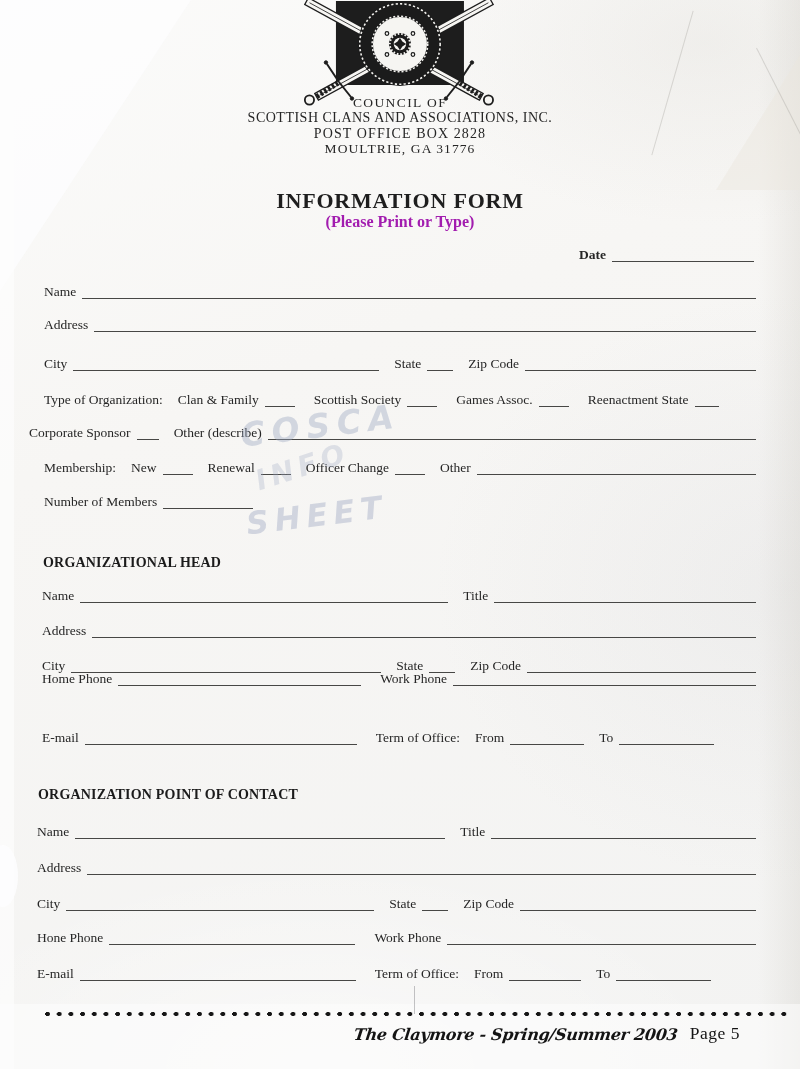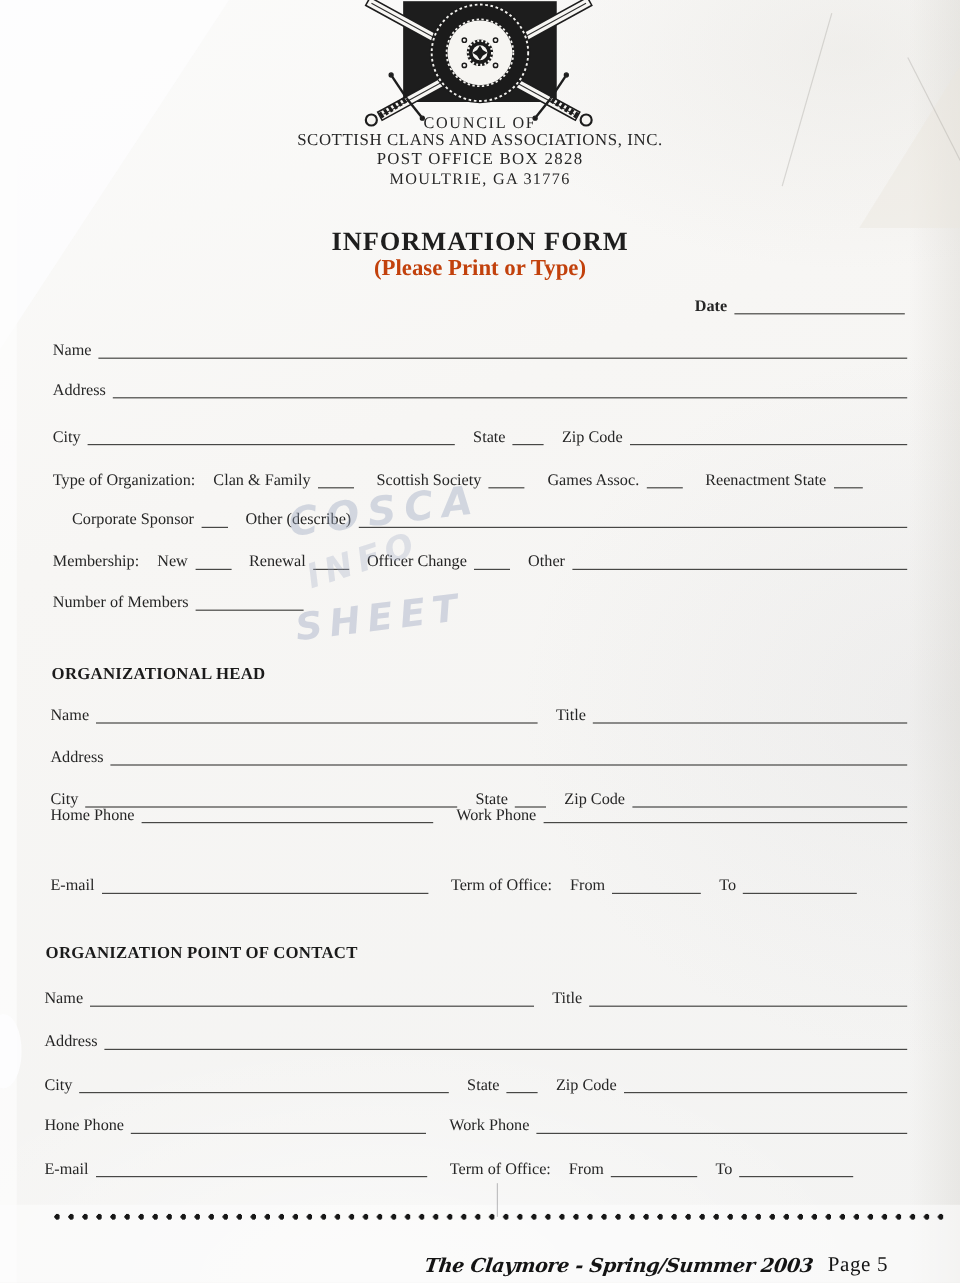--- a/index.html
+++ b/index.html
@@ -37,42 +37,42 @@
 
   .center{position:absolute;left:0;width:100%;text-align:center;}
   .logo{position:absolute;top:0;left:50%;transform:translateX(-50.5%);}
 
   .lh1{top:95px;font-size:13.5px;letter-spacing:1.4px;}
   .lh2{top:110px;font-size:14px;letter-spacing:.5px;}
   .lh3{top:126px;font-size:14px;letter-spacing:1.1px;}
   .lh4{top:141px;font-size:13.5px;letter-spacing:1.1px;}
 
   .title{top:188px;font-size:22px;font-weight:bold;letter-spacing:.8px;color:#1e1e1e;}
-  .subtitle{top:213px;font-size:19px;font-weight:bold;color:#c2410c;}
+  .subtitle{top:213px;font-size:16px;font-weight:bold;color:#a21caf;}
 
   .row{
     position:absolute;right:44px;display:flex;align-items:flex-end;
     font-size:13.5px;line-height:1.1;white-space:nowrap;column-gap:6px;
   }
   .row .g{margin-left:9px;font-family:Liberation Serif, serif;}
   .row .g2{margin-left:13px;text-align:center;}
   .ln{border-bottom:1.1px solid #474745;height:4px;margin-bottom:1px;flex:none;}
   .fill{flex:1 1 auto;}
   .h{font-weight:bold;font-size:14px;letter-spacing:.2px;color:#1b1b1b;}
   .dategrp{margin-left:auto;display:flex;align-items:flex-end;column-gap:6px;font-weight:bold;}
 
   .dots{
     position:absolute;top:1010px;left:45px;right:8px;height:8px;
     background-image:radial-gradient(circle 2.4px at 2.6px 4px,#161616 92%,transparent 100%);
     background-size:11.7px 8px;background-repeat:repeat-x;
   }
   .footer{position:absolute;top:1023px;right:60px;display:flex;align-items:flex-end;column-gap:12px;color:#141414;}
   .script{font-family:"DejaVu Serif",serif;font-style:italic;font-weight:bold;font-size:16px;
     transform:skewX(-7deg);letter-spacing:-.3px;}
-  .pageno{font-size:17.5px;letter-spacing:.5px;margin-top:20px;}
+  .pageno{font-size:17.5px;letter-spacing:.5px;}
 
   .pencil{position:absolute;font-family:"DejaVu Sans",sans-serif;font-style:italic;font-weight:bold;}
   .pencil.p1{left:240px;top:406px;font-size:33px;letter-spacing:7px;transform:rotate(-7deg);color:rgba(156,167,193,.40);}
   .pencil.p2{left:254px;top:450px;font-size:28px;letter-spacing:5px;transform:rotate(-18deg);color:rgba(160,170,195,.30);}
   .pencil.p3{left:246px;top:497px;font-size:31px;letter-spacing:6px;transform:rotate(-7deg);color:rgba(158,168,192,.42);}
 </style>
 </head>
 <body>
 
 <div class="paper"></div>
@@ -172,21 +172,21 @@
   <span class="g">Clan &amp; Family</span>
   <span class="ln" style="width:30px"></span>
   <span class="g2">Scottish Society</span>
   <span class="ln" style="width:30px"></span>
   <span class="g2">Games Assoc.</span>
   <span class="ln" style="width:30px"></span>
   <span class="g2">Reenactment State</span>
   <span class="ln" style="width:24px"></span>
 </div>
 
-<div class="row" style="top:426px;left:60px">
+<div class="row" style="top:426px;left:29px">
   <span>Corporate Sponsor</span>
   <span class="ln" style="width:22px"></span>
   <span class="g">Other (describe)</span>
   <span class="ln fill"></span>
 </div>
 
 <div class="row" style="top:461px;left:44px">
   <span>Membership:</span>
   <span class="g">New</span>
   <span class="ln" style="width:30px"></span>

